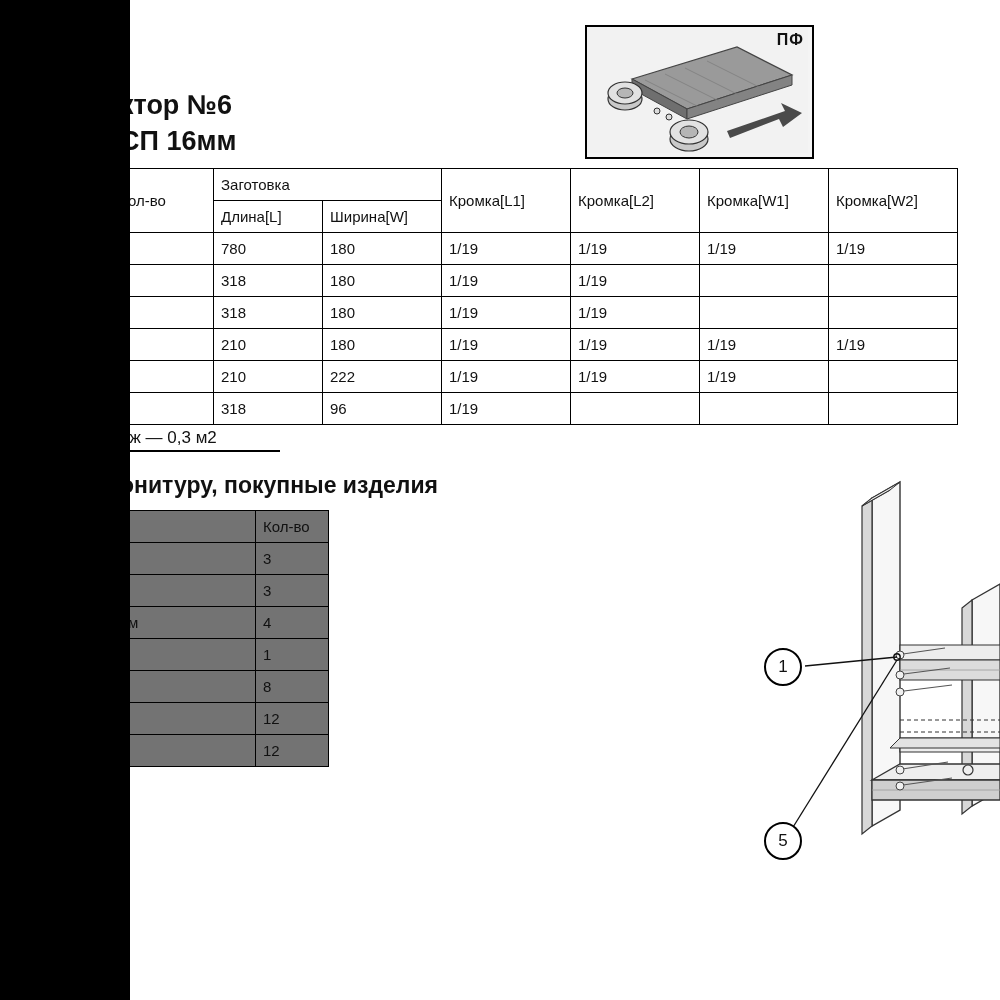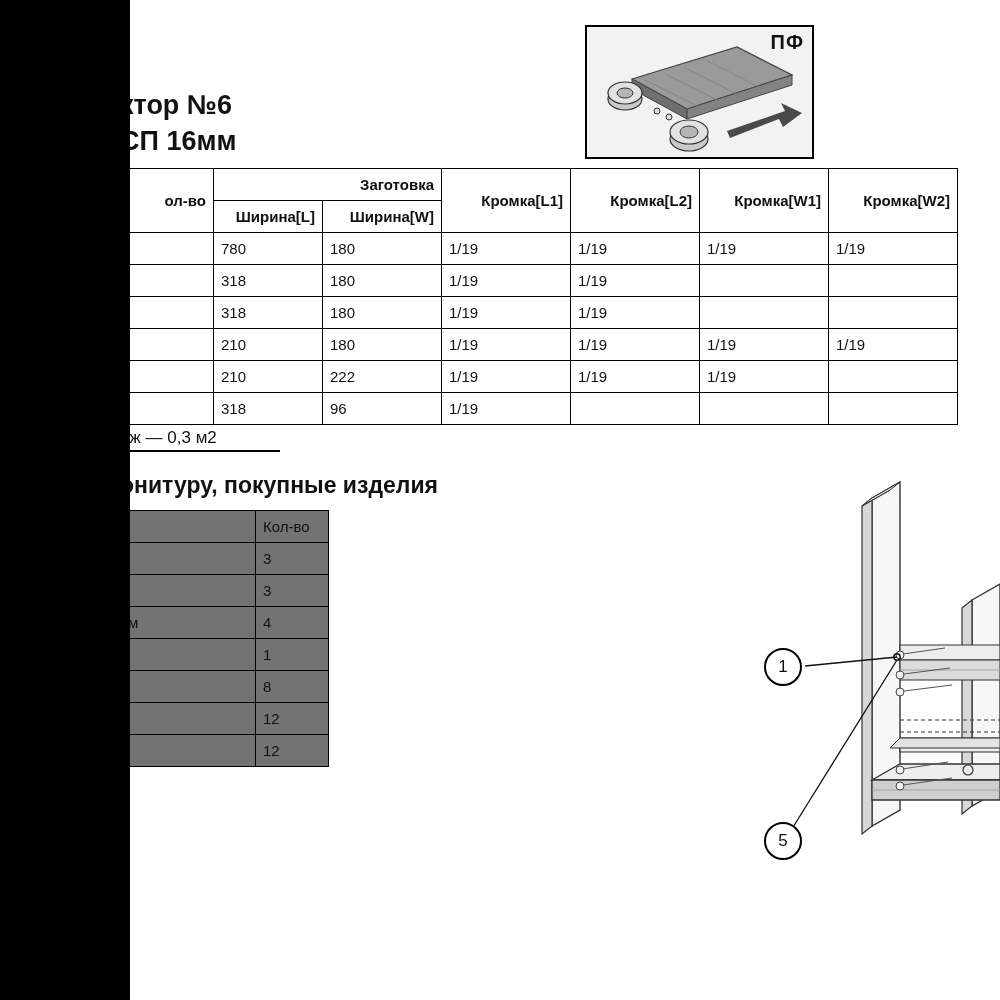--- a/index.html
+++ b/index.html
@@ -66,21 +66,21 @@
     width: 225px;
     height: 130px;
     border: 2px solid #000;
     background: #f4f4f4;
     overflow: hidden;
   }
   .thumb-label {
     position: absolute;
     right: 8px;
     top: 4px;
-    font-size: 20px;
+    font-size: 16px;
     font-weight: 700;
     letter-spacing: 1px;
   }
 
   
   table.parts {
     position: absolute;
     left: -10px;
     top: 168px;
     border-collapse: collapse;
@@ -89,22 +89,22 @@
   table.parts th, table.parts td {
     border: 1px solid #000;
     padding: 4px 7px;
     height: 23px;
     vertical-align: middle;
     font-weight: 400;
     text-align: left;
     background: #fff;
   }
   table.parts th {
-    text-align: right;
-    font-weight: 700;
+    text-align: left;
+    font-weight: 400;
   }
   th.c-kolvo { width: 78px; }
   th.c-zag { width: 208px; }
   td.c-len, th.c-len { width: 94px; }
   td.c-wid, th.c-wid { width: 104px; margin-left: 8px; }
   td.c-e, th.c-e { width: 114px; margin-left: 12px; }
   .kolvo-cell { text-align: left; }
 
   .metraj {
     position: absolute;
@@ -210,21 +210,21 @@
       <thead>
         <tr>
           <th class="c-kolvo" rowspan="2">ол-во</th>
           <th class="c-zag" colspan="2">Заготовка</th>
           <th class="c-e" rowspan="2">Кромка[L1]</th>
           <th class="c-e" rowspan="2">Кромка[L2]</th>
           <th class="c-e" rowspan="2">Кромка[W1]</th>
           <th class="c-e" rowspan="2">Кромка[W2]</th>
         </tr>
         <tr>
-          <th class="c-len">Ширина[L]</th>
+          <th class="c-len">Длина[L]</th>
           <th class="c-wid">Ширина[W]</th>
         </tr>
       </thead>
       <tbody>
         <tr>
           <td class="kolvo-cell"></td>
           <td class="c-len">780</td>
           <td class="c-wid">180</td>
           <td class="c-e">1/19</td>
           <td class="c-e">1/19</td>

